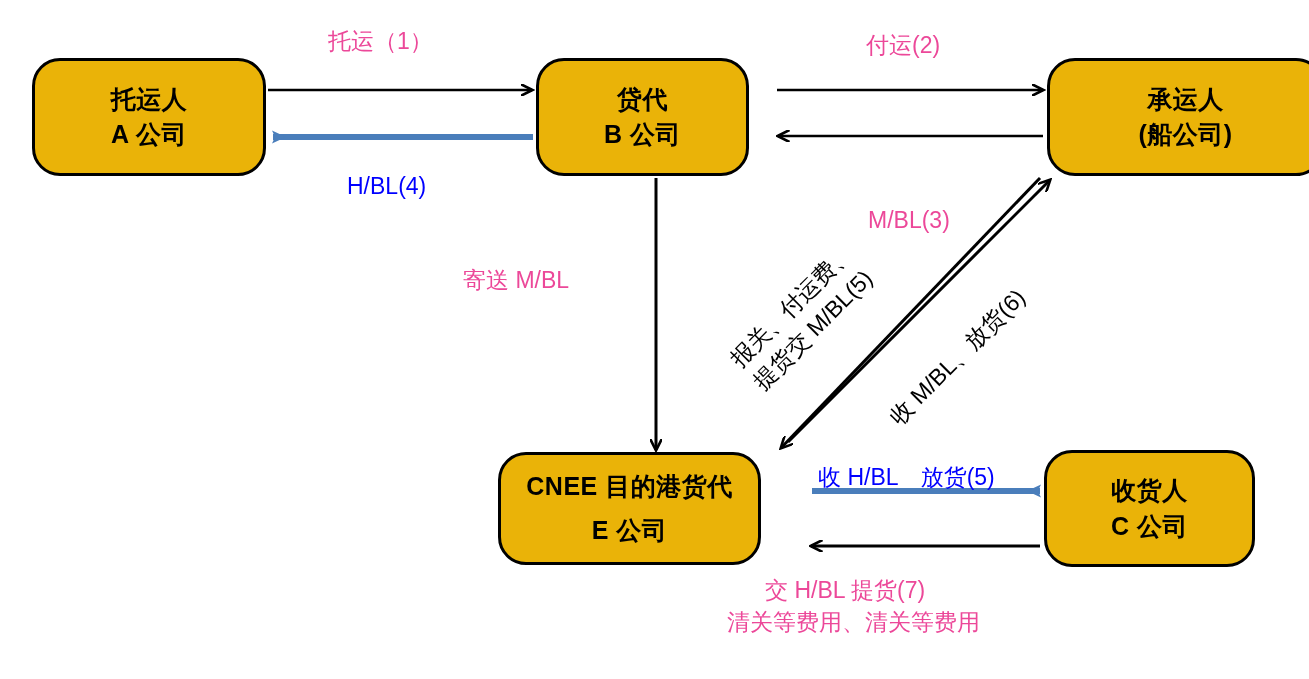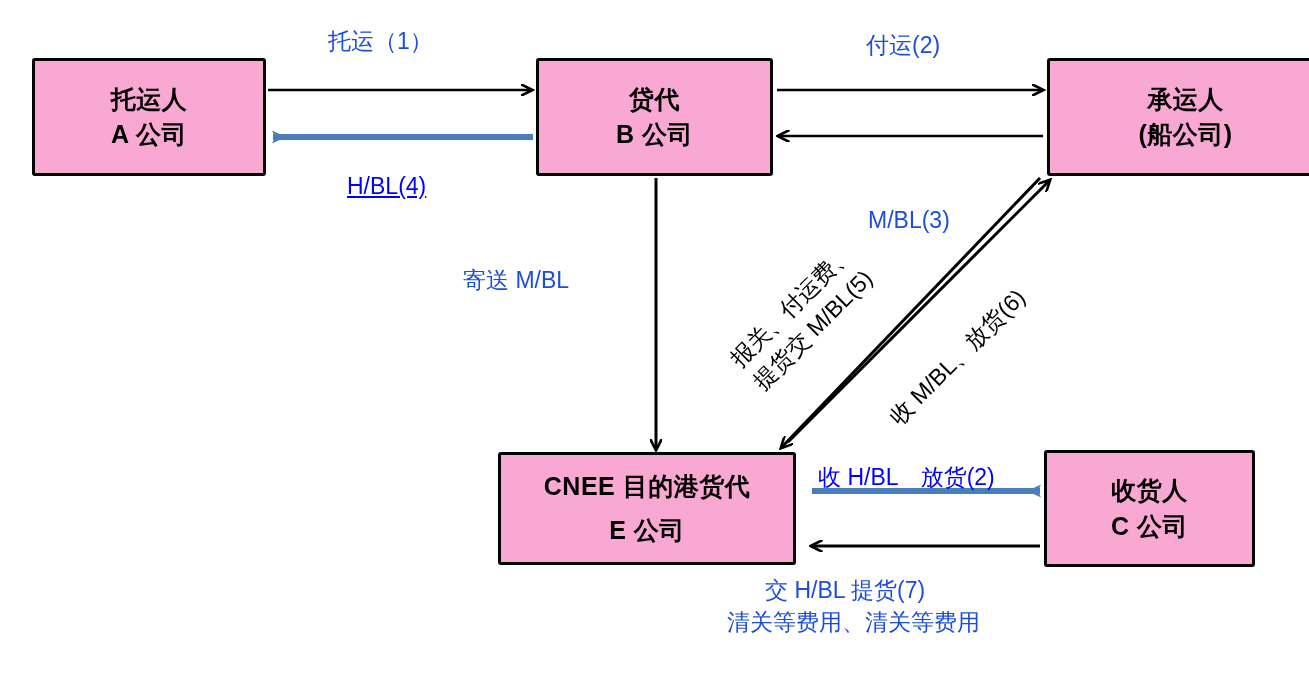--- a/index.html
+++ b/index.html
@@ -24,47 +24,47 @@
     left: 0;
     top: 0;
     width: 1309px;
     height: 679px;
     pointer-events: none;
   }
   .node {
     position: absolute;
     box-sizing: border-box;
     border: 3px solid #000000;
-    border-radius: 3px;
-    background: #f9a8d4;
+    border-radius: 28px;
+    background: #eab308;
     display: flex;
     flex-direction: column;
     align-items: center;
     justify-content: center;
     text-align: center;
     font-weight: bold;
     letter-spacing: 0.5px;
   }
   .node .line1, .node .line2 {
     display: block;
     line-height: 1.42;
     white-space: nowrap;
   }
   .node-a  { left: 32px;  top: 58px;  width: 234px; height: 118px; font-size: 25px; }
-  .node-b  { left: 536px; top: 58px;  width: 237px; height: 118px; font-size: 25px; }
+  .node-b  { left: 536px; top: 58px;  width: 213px; height: 118px; font-size: 25px; }
   .node-d  { left: 1047px;top: 58px;  width: 277px; height: 118px; font-size: 25px; }
-  .node-e  { left: 498px; top: 452px; width: 298px; height: 113px; font-size: 25px; gap: 8px; }
+  .node-e  { left: 498px; top: 452px; width: 263px; height: 113px; font-size: 25px; gap: 8px; }
   .node-c  { left: 1044px;top: 450px; width: 211px; height: 117px; font-size: 25px; }
 
   .lbl {
     position: absolute;
     white-space: nowrap;
     font-size: 23px;
     line-height: 1.32;
-    color: #1d4ed8;
+    color: #ec4899;
   }
   .lbl.blue { color: #0000ff; }
   .lbl.twoline { line-height: 1.38; }
   .rot {
     position: absolute;
     white-space: nowrap;
     font-size: 23px;
     line-height: 1.38;
     transform-origin: left top;
     color: #000000;
@@ -124,35 +124,35 @@
     <span class="line2">E 公司</span>
   </div>
 
   <div class="node node-c">
     <span class="line1">收货人</span>
     <span class="line2">C 公司</span>
   </div>
 
   <div class="lbl" style="left:328px; top:26px;">托运（1）</div>
 
-  <div class="lbl blue" style="left:347px; top:171px;text-decoration:underline;">H/BL(4)</div>
+  <div class="lbl blue" style="left:347px; top:171px;">H/BL(4)</div>
 
   <div class="lbl" style="left:866px; top:30px;">付运(2)</div>
 
   <div class="lbl" style="left:868px; top:163px;margin-top:42px;">M/BL(3)</div>
 
   <div class="lbl" style="left:463px; top:265px;">寄送 M/BL</div>
 
   <div class="rot" style="left:724px; top:352px; transform: rotate(-45deg);">
     <div>报关、付运费、</div>
     <div>提货交 M/BL(5)</div>
   </div>
 
   <div class="rot" style="left:883px; top:410px; transform: rotate(-45deg);">收 M/BL、放货(6)</div>
 
-  <div class="lbl blue" style="left:818px; top:462px;">收 H/BL　放货(2)</div>
+  <div class="lbl blue" style="left:818px; top:462px;">收 H/BL　放货(5)</div>
 
   <div class="lbl twoline" style="left:765px; top:575px; text-align:left;">
     <div>交 H/BL  提货(7)</div>
     <div style="margin-left:-38px;">清关等费用、清关等费用</div>
   </div>
 
 </div>
 
 </body></html>

